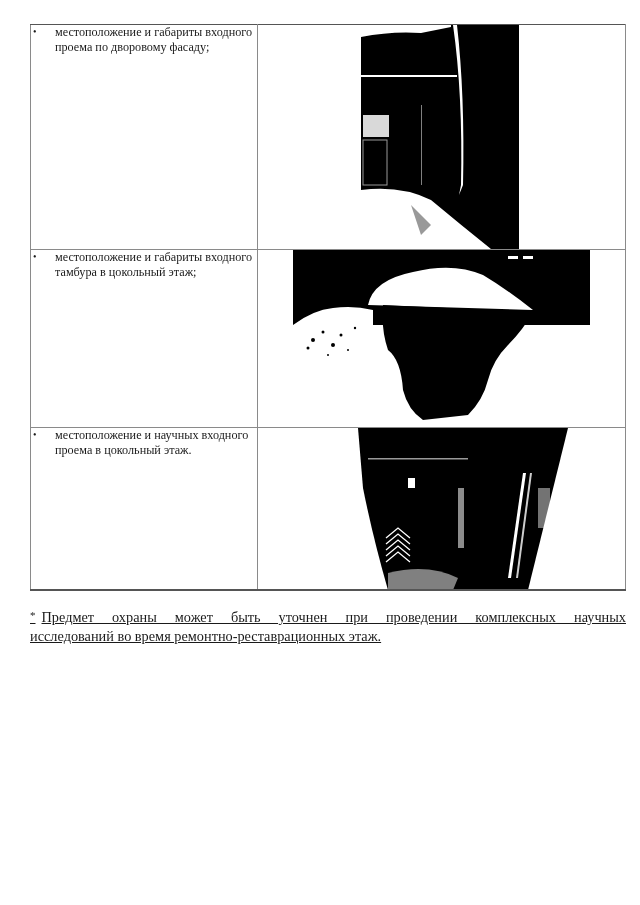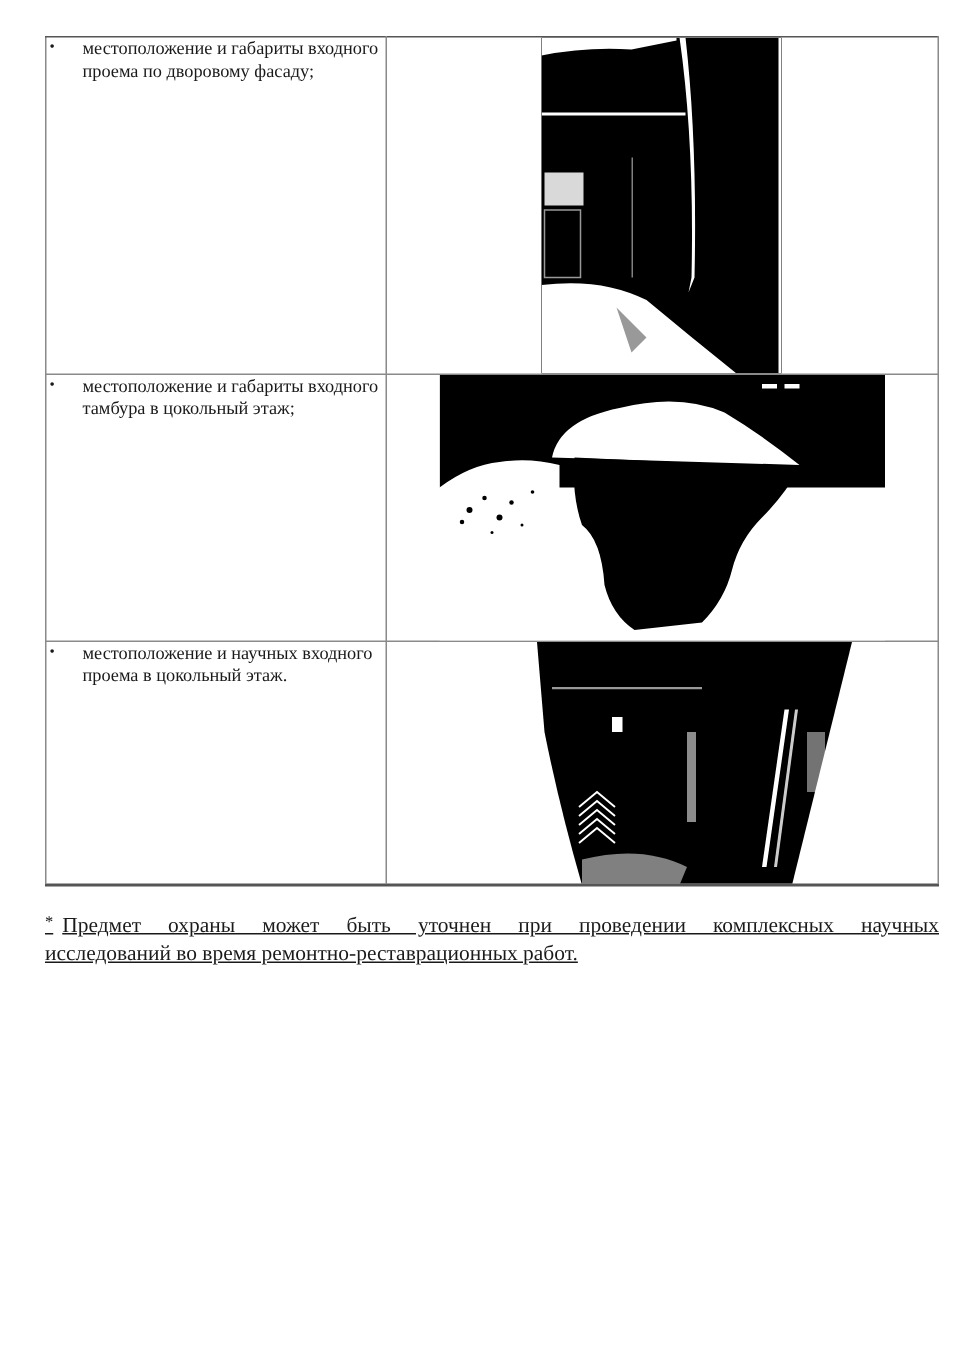--- a/index.html
+++ b/index.html
@@ -170,14 +170,14 @@
           <rect x="180" y="60" width="12" height="40" fill="#fff" opacity="0.45"></rect>
         </svg>
       </div>
     </td>
   </tr>
 </tbody>
   </table>
 
 <div class="footnote">
   <span class="line1"><span class="asterisk">*</span><span>Предмет охраны может быть уточнен при проведении комплексных научных</span></span>
-  <span>исследований во время ремонтно-реставрационных работ.</span>
+  <span>исследований во время ремонтно-реставрационных этаж.</span>
 </div>
 
 </body></html>

